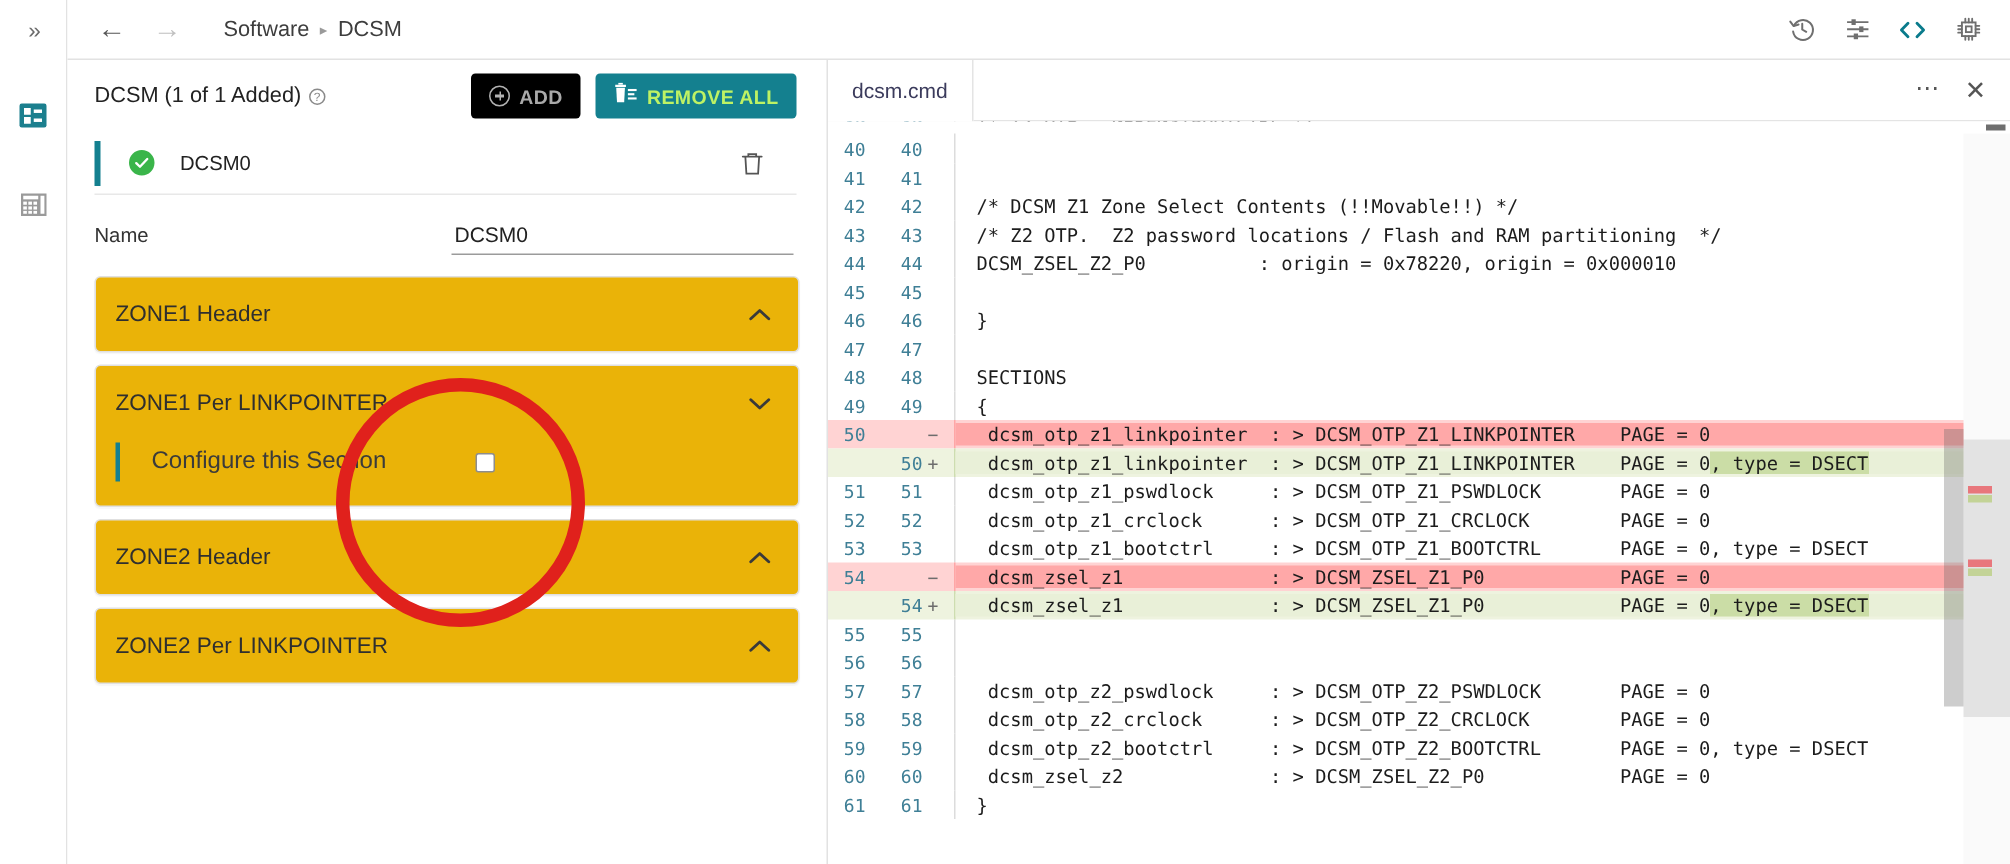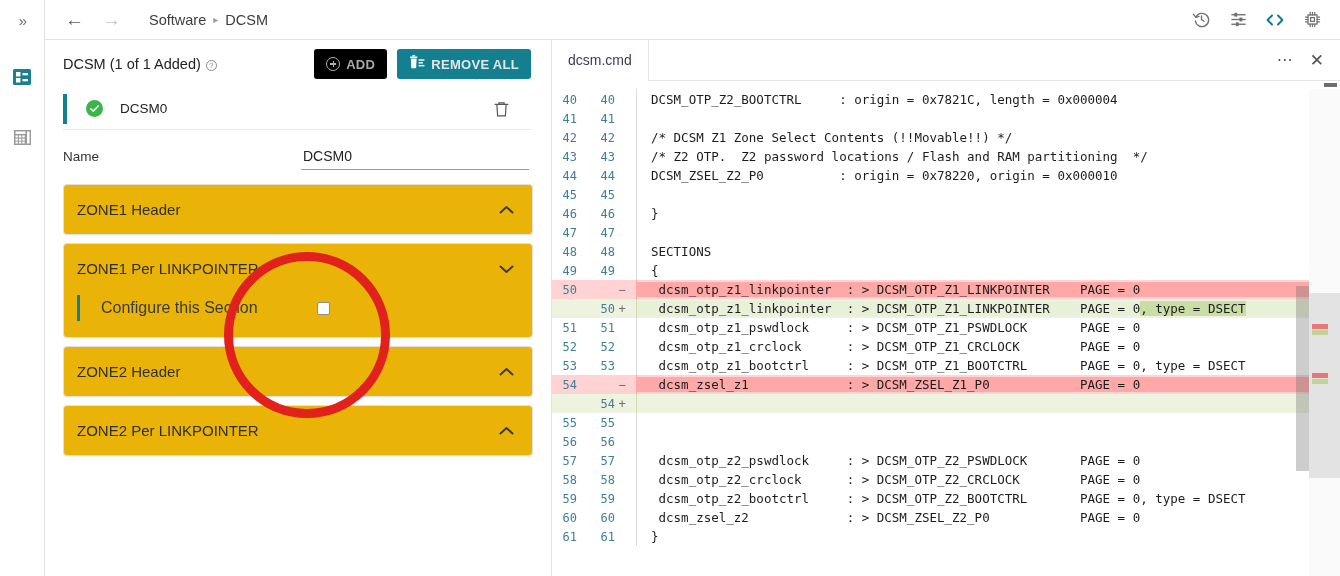--- a/index.html
+++ b/index.html
@@ -79,21 +79,21 @@
     text-align:center; color:#8a8a8a; vertical-align: 1px;
   }
   .lp-head-spacer { flex: 1 1 auto; }
   .btn {
     height: 30px; border-radius: 3px; border: none;
     display: inline-flex; align-items: center; gap: 6px;
     font-size: 13px; font-weight: bold; letter-spacing: .3px;
     padding: 0 12px; cursor: pointer;
   }
   .btn-add { background: #000000; color: #a9a9a9; }
-  .btn-remove { background: #14808f; color: #e5e5e5; margin-left: 10px; }
+  .btn-remove { background: #14808f; color: #bef264; margin-left: 10px; }
   .circ-plus {
     width: 14px; height: 14px; border-radius: 50%;
     border: 1.4px solid #b2b2b2; position: relative; display:inline-block;
   }
   .circ-plus::before, .circ-plus::after {
     content:""; position:absolute; background:#b2b2b2;
   }
   .circ-plus::before { left: 2.6px; top: 5.4px; width: 6.2px; height: 1.3px; }
   .circ-plus::after  { top: 2.6px; left: 5.4px; height: 6.2px; width: 1.3px; }
 
@@ -446,37 +446,37 @@
           <div class="tabbar-spacer"></div>
           <div class="tab-act">
             <span class="dots">⋯</span>
             <span class="xclose">✕</span>
           </div>
         </div>
 
         <div class="editor">
           <div class="lines" id="diff-lines" style="top: -10px;">
               <div class="ln ctx"><span class="gut">39</span><span class="gutB">39</span><span class="sign"></span><span class="vline"></span><span class="code">/* Z2 OTP.  GPREG3/BOOTCTRL */</span></div>
-              <div class="ln ctx"><span class="gut">40</span><span class="gutB">40</span><span class="sign"></span><span class="vline"></span><span class="code">DCSM_OTP_Z2_BOOTCTRL     : origin = 0x7821C, length = 0x000004</span></div>
+              <div class="ln ctx"><span class="gut">40</span><span class="gutB">40</span><span class="sign"></span><span class="vline"></span></div>
               <div class="ln ctx"><span class="gut">41</span><span class="gutB">41</span><span class="sign"></span><span class="vline"></span><span class="code"></span></div>
               <div class="ln ctx"><span class="gut">42</span><span class="gutB">42</span><span class="sign"></span><span class="vline"></span><span class="code">/* DCSM Z1 Zone Select Contents (!!Movable!!) */</span></div>
               <div class="ln ctx"><span class="gut">43</span><span class="gutB">43</span><span class="sign"></span><span class="vline"></span><span class="code">/* Z2 OTP.  Z2 password locations / Flash and RAM partitioning  */</span></div>
               <div class="ln ctx"><span class="gut">44</span><span class="gutB">44</span><span class="sign"></span><span class="vline"></span><span class="code">DCSM_ZSEL_Z2_P0          : origin = 0x78220, origin = 0x000010</span></div>
               <div class="ln ctx"><span class="gut">45</span><span class="gutB">45</span><span class="sign"></span><span class="vline"></span><span class="code"></span></div>
               <div class="ln ctx"><span class="gut">46</span><span class="gutB">46</span><span class="sign"></span><span class="vline"></span><span class="code">}</span></div>
               <div class="ln ctx"><span class="gut">47</span><span class="gutB">47</span><span class="sign"></span><span class="vline"></span><span class="code"></span></div>
               <div class="ln ctx"><span class="gut">48</span><span class="gutB">48</span><span class="sign"></span><span class="vline"></span><span class="code">SECTIONS</span></div>
               <div class="ln ctx"><span class="gut">49</span><span class="gutB">49</span><span class="sign"></span><span class="vline"></span><span class="code">{</span></div>
               <div class="ln del"><span class="gut">50</span><span class="gutB"></span><span class="sign">−</span><span class="vline"></span><span class="code"> dcsm_otp_z1_linkpointer  : &gt; DCSM_OTP_Z1_LINKPOINTER    PAGE = 0</span></div>
               <div class="ln add"><span class="gut"></span><span class="gutB">50</span><span class="sign">+</span><span class="vline"></span><span class="code"> dcsm_otp_z1_linkpointer  : &gt; DCSM_OTP_Z1_LINKPOINTER    PAGE = 0<span class="hl-add">, type = DSECT</span></span></div>
               <div class="ln ctx"><span class="gut">51</span><span class="gutB">51</span><span class="sign"></span><span class="vline"></span><span class="code"> dcsm_otp_z1_pswdlock     : &gt; DCSM_OTP_Z1_PSWDLOCK       PAGE = 0</span></div>
               <div class="ln ctx"><span class="gut">52</span><span class="gutB">52</span><span class="sign"></span><span class="vline"></span><span class="code"> dcsm_otp_z1_crclock      : &gt; DCSM_OTP_Z1_CRCLOCK        PAGE = 0</span></div>
               <div class="ln ctx"><span class="gut">53</span><span class="gutB">53</span><span class="sign"></span><span class="vline"></span><span class="code"> dcsm_otp_z1_bootctrl     : &gt; DCSM_OTP_Z1_BOOTCTRL       PAGE = 0, type = DSECT</span></div>
               <div class="ln del"><span class="gut">54</span><span class="gutB"></span><span class="sign">−</span><span class="vline"></span><span class="code"> dcsm_zsel_z1             : &gt; DCSM_ZSEL_Z1_P0            PAGE = 0</span></div>
-              <div class="ln add"><span class="gut"></span><span class="gutB">54</span><span class="sign">+</span><span class="vline"></span></div>
+              <div class="ln add"><span class="gut"></span><span class="gutB">54</span><span class="sign">+</span><span class="vline"></span><span class="code"> dcsm_zsel_z1             : &gt; DCSM_ZSEL_Z1_P0            PAGE = 0<span class="hl-add">, type = DSECT</span></span></div>
               <div class="ln ctx"><span class="gut">55</span><span class="gutB">55</span><span class="sign"></span><span class="vline"></span><span class="code"></span></div>
               <div class="ln ctx"><span class="gut">56</span><span class="gutB">56</span><span class="sign"></span><span class="vline"></span></div>
               <div class="ln ctx"><span class="gut">57</span><span class="gutB">57</span><span class="sign"></span><span class="vline"></span><span class="code"> dcsm_otp_z2_pswdlock     : &gt; DCSM_OTP_Z2_PSWDLOCK       PAGE = 0</span></div>
               <div class="ln ctx"><span class="gut">58</span><span class="gutB">58</span><span class="sign"></span><span class="vline"></span><span class="code"> dcsm_otp_z2_crclock      : &gt; DCSM_OTP_Z2_CRCLOCK        PAGE = 0</span></div>
               <div class="ln ctx"><span class="gut">59</span><span class="gutB">59</span><span class="sign"></span><span class="vline"></span><span class="code"> dcsm_otp_z2_bootctrl     : &gt; DCSM_OTP_Z2_BOOTCTRL       PAGE = 0, type = DSECT</span></div>
               <div class="ln ctx"><span class="gut">60</span><span class="gutB">60</span><span class="sign"></span><span class="vline"></span><span class="code"> dcsm_zsel_z2             : &gt; DCSM_ZSEL_Z2_P0            PAGE = 0</span></div>
               <div class="ln ctx"><span class="gut">61</span><span class="gutB">61</span><span class="sign"></span><span class="vline"></span><span class="code">}</span></div>
             </div>
           <div class="editor-top-clip"></div>
 

